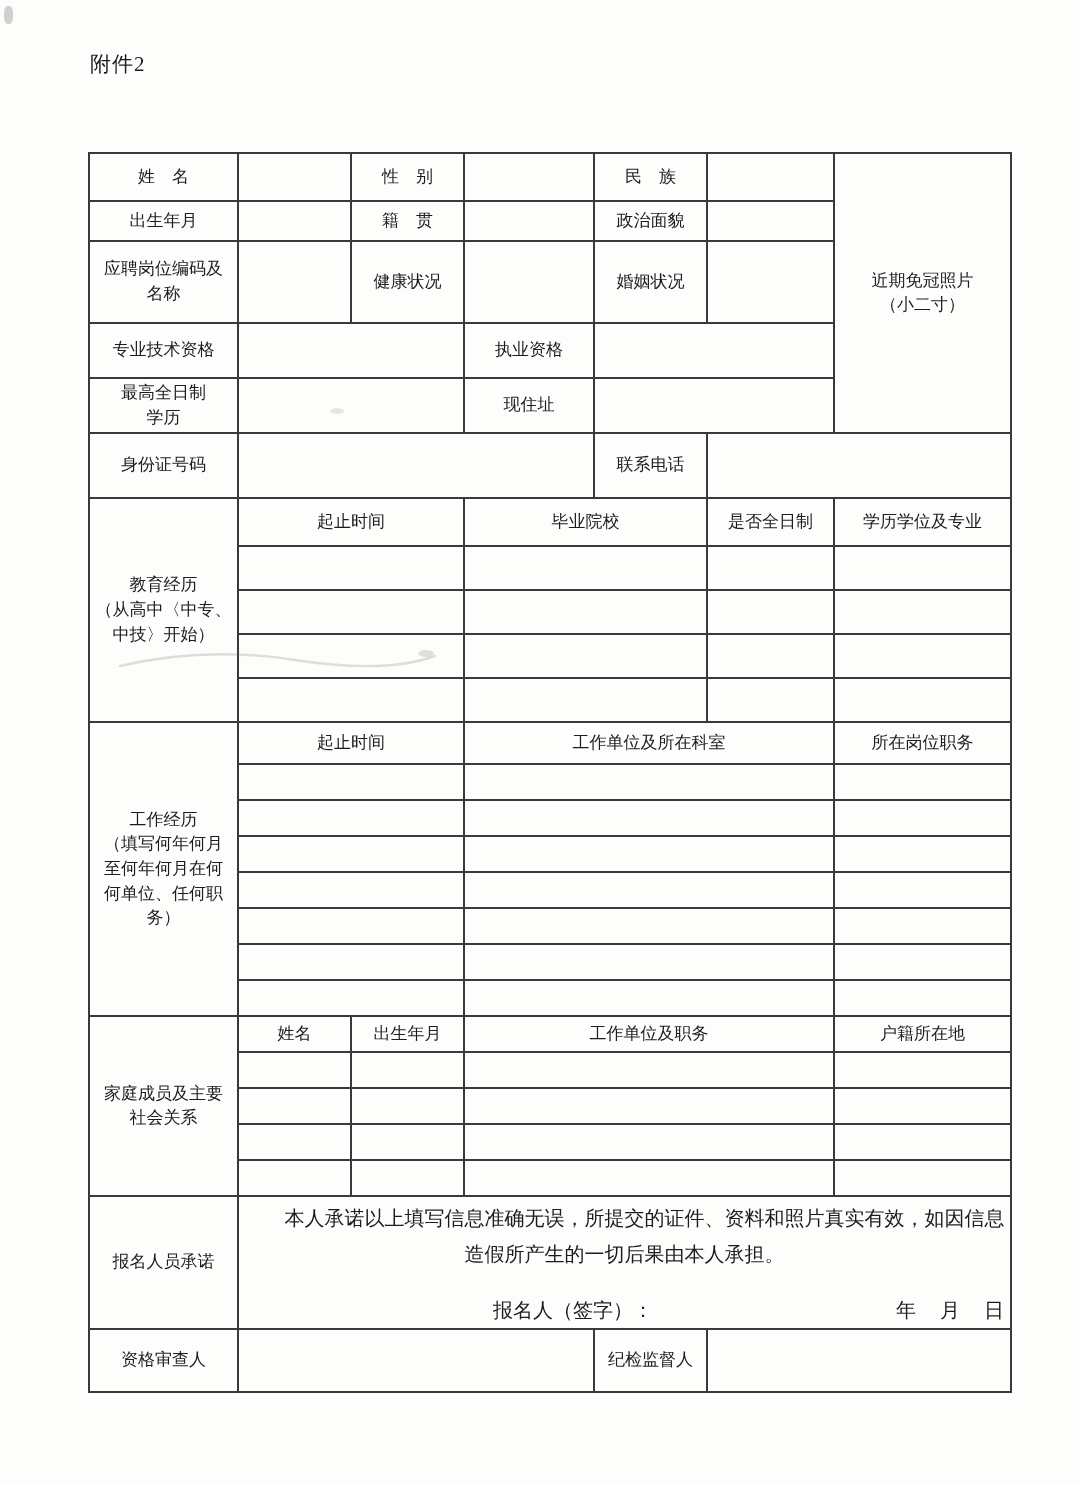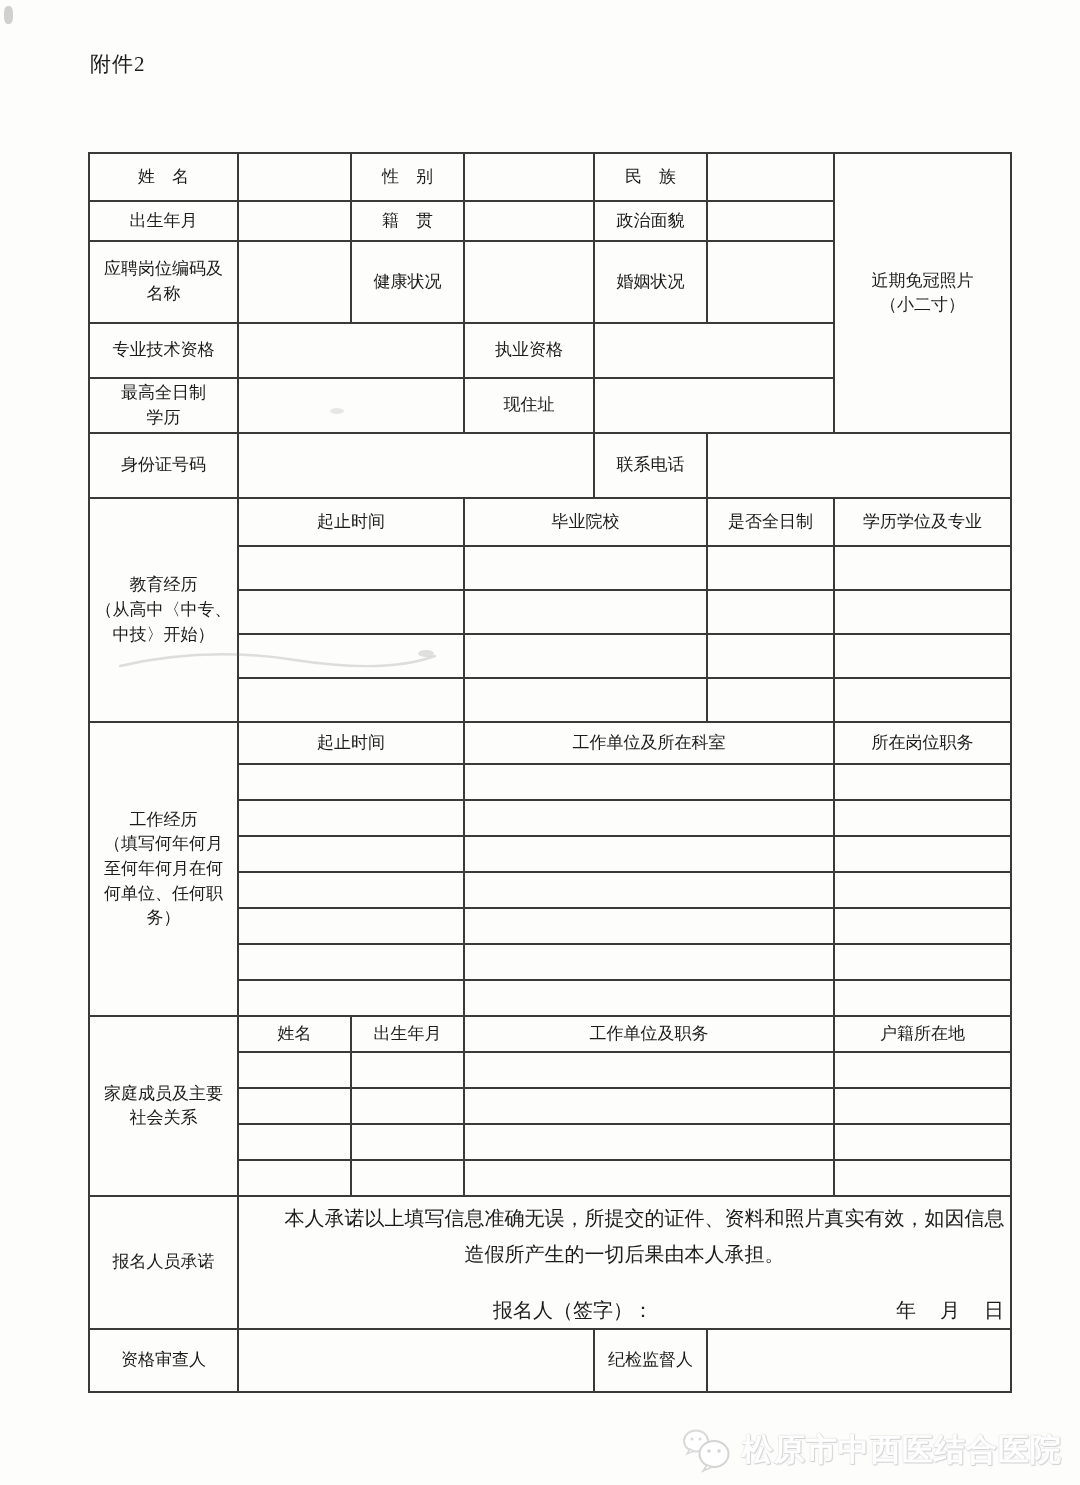--- a/index.html
+++ b/index.html
@@ -243,33 +243,20 @@
 
     <tr class="rbottom">
       <td>资格审查人</td>
       <td colspan="3"></td>
       <td>纪检监督人</td>
       <td colspan="2"></td>
     </tr>
   </tbody>
     </table>
 
-  <div class="footer">
-    <svg width="52" height="48" viewBox="0 0 52 48">
-      <ellipse cx="15" cy="15" rx="12" ry="10.5" fill="#ffffff" stroke="#dadada" stroke-width="2"></ellipse>
-      <path d="M9 23 L6 28 L13 25 Z" fill="#ffffff" stroke="#dadada" stroke-width="1.5"></path>
-      <circle cx="11" cy="13" r="1.6" fill="#dadada"></circle>
-      <circle cx="19" cy="13" r="1.6" fill="#dadada"></circle>
-      <ellipse cx="33" cy="28" rx="14.5" ry="13" fill="#ffffff" stroke="#d4d4d4" stroke-width="2"></ellipse>
-      <path d="M26 39 L22 45 L31 41 Z" fill="#ffffff" stroke="#d4d4d4" stroke-width="1.5"></path>
-      <circle cx="28" cy="25" r="1.8" fill="#d4d4d4"></circle>
-      <circle cx="38" cy="25" r="1.8" fill="#d4d4d4"></circle>
-    </svg>
-    <span class="footer-text">松原市中西医结合医院</span>
-  </div>
 
   <svg class="smudge" style="left:115px;top:638px;" width="330" height="45">
     <path d="M5 28 Q 90 8, 180 22 T 320 18" fill="none" stroke="rgba(110,110,110,0.22)" stroke-width="2.5" stroke-linecap="round"></path>
   </svg>
   <div class="smudge" style="left:418px;top:650px;width:16px;height:7px;border-radius:50%;background:rgba(120,120,120,0.22);"></div>
   <div class="smudge" style="left:330px;top:408px;width:14px;height:6px;border-radius:50%;background:rgba(130,130,130,0.18);"></div>
   <div class="smudge" style="left:4px;top:6px;width:9px;height:18px;border-radius:40%;background:rgba(140,140,140,0.4);"></div>
 
 </div>
 

